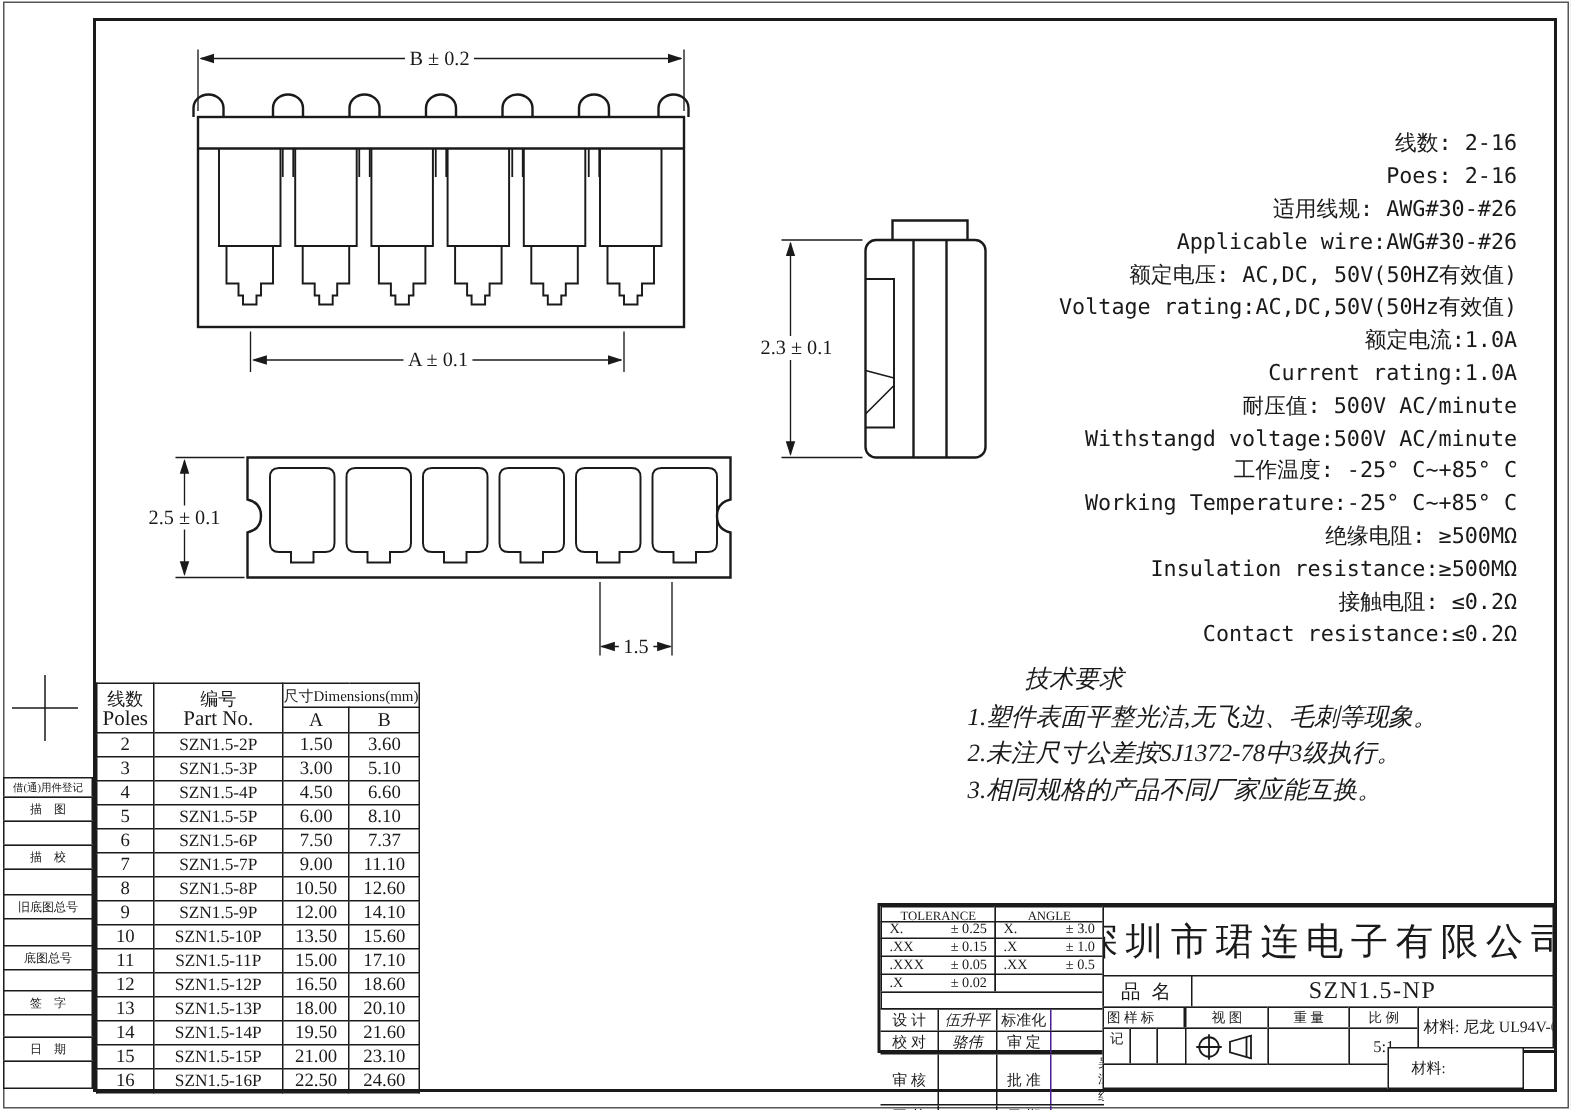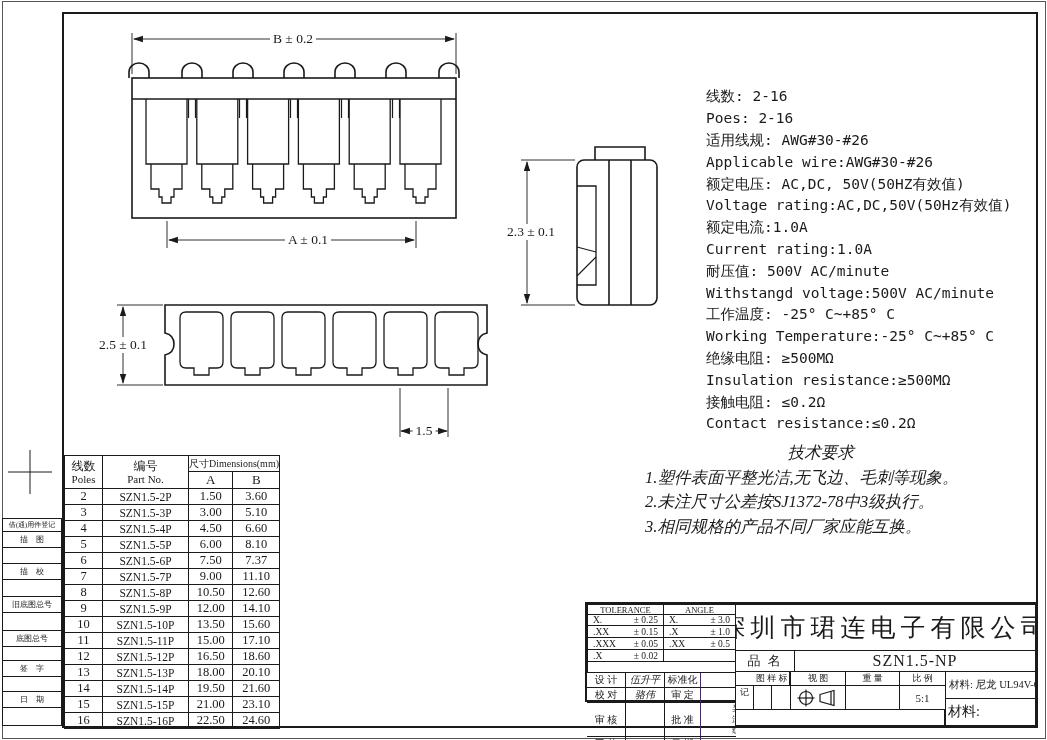--- a/index.html
+++ b/index.html
@@ -3,30 +3,30 @@
 <meta charset="utf-8">
 <style>
   html,body{margin:0;padding:0;background:#e8e8e8;}
   #sheet{position:relative;width:1047px;height:740px;background:#fff;color:#1a1a1a;
          font-family:"Liberation Serif",serif;overflow:hidden;}
   .ob{position:absolute;left:2px;top:1px;width:1042px;height:736px;border:1px solid #555;}
   .ib{position:absolute;left:62px;top:12px;width:976px;height:716px;border:2px solid #1a1a1a;box-sizing:border-box;}
   svg.art{position:absolute;left:0;top:0;}
   .dim{position:absolute;transform:translate(-50%,-50%);background:#fff;padding:0 3px;
        font:13.5px "Liberation Serif",serif;white-space:nowrap;}
-  .specs{position:absolute;left:706px;top:21px;font:14.5px/21.8px "DejaVu Sans Mono",monospace;white-space:pre;}
+  .specs{position:absolute;left:706px;top:21px;font:14.5px/21.8px "DejaVu Sans Mono",monospace;white-space:pre;text-align:right;}
   .techreq{position:absolute;left:645px;top:441px;font:italic 16.5px/24.5px "Liberation Serif",serif;}
-  .tr-title{margin-left:38px;text-align:center;}
+  .tr-title{margin-left:38px;}
   table.poles{position:absolute;left:64px;top:455px;border-collapse:collapse;table-layout:fixed;
               font-family:"Liberation Serif",serif;}
   .poles th,.poles td{border:1px solid #1a1a1a;padding:0;text-align:center;font-weight:normal;
                       overflow:hidden;white-space:nowrap;}
   .poles td{height:15px;font-size:12.5px;}
   .poles .hz{font-size:12px;line-height:14px;}
-  .poles .he{font-size:11px;line-height:13px;}
+  .poles .he{font-size:14px;line-height:13px;}
   .poles .hd{font-size:10px;}
   .poles .hab{font-size:13px;height:15px;}
   .sb{position:absolute;left:2px;width:60px;border:1px solid #1a1a1a;background:#fff;box-sizing:border-box;
       display:flex;align-items:center;justify-content:center;font-size:8px;white-space:nowrap;overflow:hidden;}
   .tb{position:absolute;left:585px;top:602px;width:453px;height:100px;border:2px solid #1a1a1a;
       box-sizing:border-box;background:#fff;}
   .tc{position:absolute;box-sizing:border-box;border:1px solid #1a1a1a;display:flex;align-items:center;
       justify-content:center;overflow:hidden;white-space:nowrap;background:#fff;}
   .tolcol{position:absolute;box-sizing:border-box;display:flex;flex-direction:column;}
   .tolrow{flex:1;display:flex;align-items:center;justify-content:space-between;padding:0 5px;
@@ -122,21 +122,21 @@
       <line x1="163" y1="305" x2="117" y2="305"></line>
         <line x1="163" y1="385" x2="117" y2="385"></line>
       <line x1="123" y1="307" x2="123" y2="383" marker-start="url(#ar)" marker-end="url(#ar)"></line>
       <line x1="400" y1="388" x2="400" y2="437"></line>
         <line x1="448" y1="388" x2="448" y2="437"></line>
       <line x1="401" y1="431" x2="447" y2="431" marker-start="url(#ar)" marker-end="url(#ar)"></line>
     </g>
   </svg>
 
   <span class="dim" style="left:293px;top:39px">B ± 0.2</span>
-  <span class="dim" style="left:308px;top:240px">A ± 0.1</span>
+  <span class="dim" style="left:292px;top:240px">A ± 0.1</span>
   <span class="dim" style="left:531px;top:232px">2.3 ± 0.1</span>
   <span class="dim" style="left:123px;top:345px">2.5 ± 0.1</span>
   <span class="dim" style="left:424px;top:431px">1.5</span>
 
   <div class="specs">
     
   <div class="spec-line">线数: 2-16</div><div class="spec-line">Poes: 2-16</div><div class="spec-line">适用线规: AWG#30-#26</div><div class="spec-line">Applicable wire:AWG#30-#26</div><div class="spec-line">额定电压: AC,DC, 50V(50HZ有效值)</div><div class="spec-line">Voltage rating:AC,DC,50V(50Hz有效值)</div><div class="spec-line">额定电流:1.0A</div><div class="spec-line">Current rating:1.0A</div><div class="spec-line">耐压值: 500V AC/minute</div><div class="spec-line">Withstangd voltage:500V AC/minute</div><div class="spec-line">工作温度: -25° C~+85° C</div><div class="spec-line">Working Temperature:-25° C~+85° C</div><div class="spec-line">绝缘电阻: ≥500MΩ</div><div class="spec-line">Insulation resistance:≥500MΩ</div><div class="spec-line">接触电阻: ≤0.2Ω</div><div class="spec-line">Contact resistance:≤0.2Ω</div></div>
 
   <div class="techreq">
     <div class="tr-title">技术要求</div>
@@ -370,21 +370,21 @@
           <div class="sc3">日 期</div>
           <div class="sc4">2013.11.27</div>
         </div>
       </div>
 
     <div class="tc" style="left:148px;top:0;width:301px;height:47px;font-size:25px;letter-spacing:5px">深圳市珺连电子有限公司</div>
 
     <div class="tc" style="left:148px;top:46px;width:60px;height:22px;font-size:13px;letter-spacing:2px">品 名</div>
     <div class="tc" style="left:207px;top:46px;width:242px;height:22px;font-size:16px;letter-spacing:1px">SZN1.5-NP</div>
 
-    <div class="tc" style="left:148px;top:67px;width:55px;height:15px;font-size:9px;justify-content:flex-start;padding-left:20px">图 样 标</div>
+    <div class="tc" style="left:148px;top:67px;width:55px;height:15px;font-size:9px;justify-content:flex-start;padding-left:2px">图 样 标</div>
     <div class="tc" style="left:148px;top:81px;width:19px;height:25px;font-size:9px;align-items:flex-start">记</div>
     <div class="tc" style="left:166px;top:81px;width:19px;height:25px"></div>
     <div class="tc" style="left:184px;top:81px;width:20px;height:25px"></div>
     <div class="tc" style="left:148px;top:105px;width:210px;height:17px"></div>
 
     <div class="tc" style="left:203px;top:67px;width:56px;height:15px;font-size:9px">视 图</div>
     <div class="tc" style="left:203px;top:81px;width:56px;height:25px">
       <svg width="42" height="18" viewBox="0 0 42 18" stroke="#1a1a1a" fill="none" stroke-width="1.2">
         <circle cx="9" cy="9" r="6.5"></circle>
           <line x1="0.5" y1="9" x2="17.5" y2="9"></line>
@@ -392,16 +392,16 @@
         <path d="M23,5.5 L37,1.5 V16.5 L23,12.5 Z"></path>
           <line x1="34" y1="2.4" x2="34" y2="15.6"></line>
       </svg>
     </div>
     <div class="tc" style="left:258px;top:67px;width:55px;height:15px;font-size:9px">重 量</div>
     <div class="tc" style="left:258px;top:81px;width:55px;height:25px"></div>
     <div class="tc" style="left:312px;top:67px;width:47px;height:15px;font-size:9px">比 例</div>
     <div class="tc" style="left:312px;top:81px;width:47px;height:25px;font-size:11px">5:1</div>
 
     <div class="tc" style="left:358px;top:67px;width:91px;height:28px;font-size:10.5px;justify-content:flex-start;padding-left:3px">材料: 尼龙 UL94V-0</div>
-    <div class="tc" style="left:358px;top:94px;width:91px;height:28px;font-size:14px;justify-content:flex-start;padding-left:2px">材料:</div>
+    <div class="tc" style="left:338px;top:94px;width:91px;height:28px;font-size:10px;justify-content:flex-start;padding-left:15px">材料:</div>
   </div>
 
 </div>
 
 </body></html>

